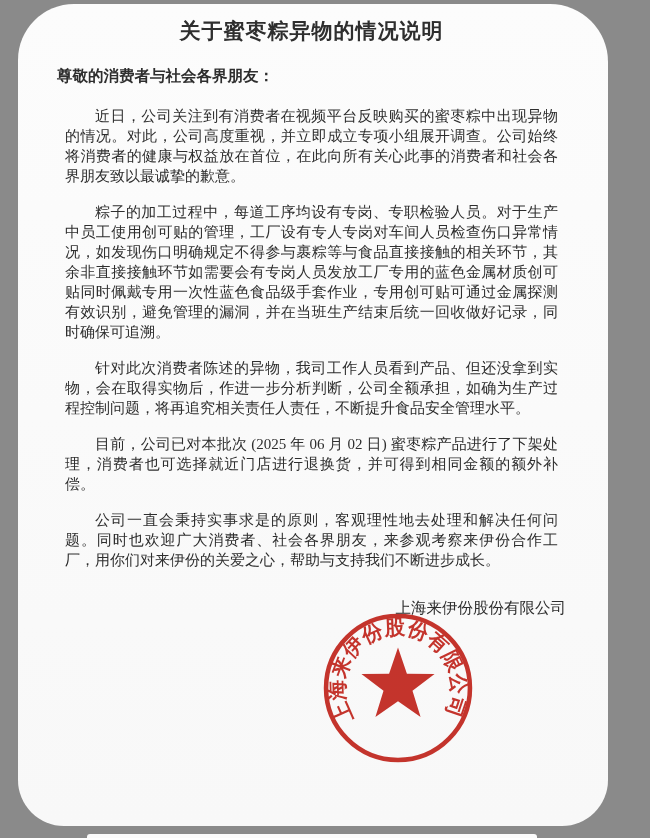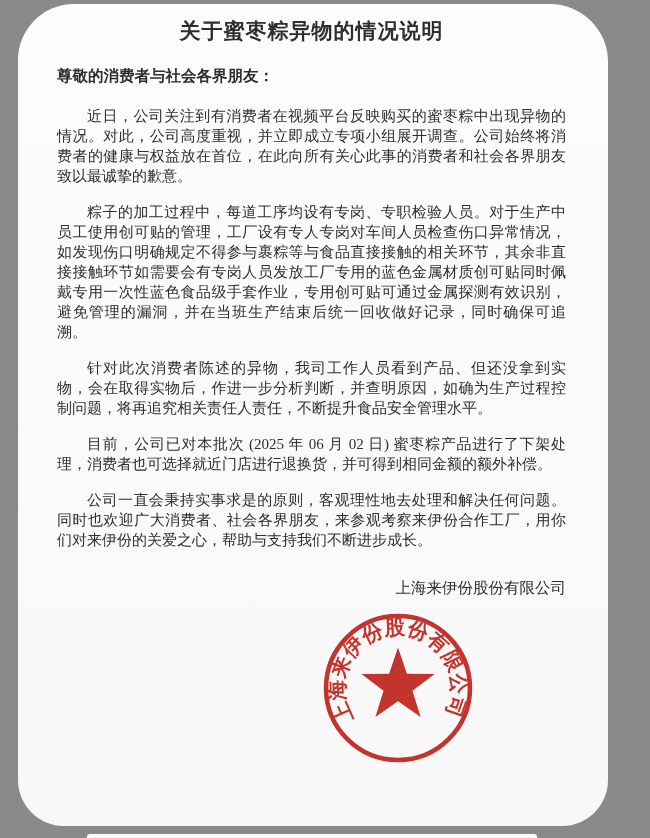--- a/index.html
+++ b/index.html
@@ -28,21 +28,21 @@
     text-align: center;
     letter-spacing: 1px;
   }
   .greeting {
     margin: 22px 0 0;
     font-size: 15.5px;
     line-height: 20px;
     font-weight: bold;
   }
   .para {
-    margin: 16px 0 0;
+    margin: 16px 8px 0;
     font-size: 15px;
     line-height: 20px;
     text-align: justify;
     text-indent: 2em;
   }
   .para.first { margin-top: 20px; }
   .signature {
     margin-top: 28px;
     text-align: right;
   }
@@ -73,21 +73,21 @@
   }
 </style>
 </head>
 <body>
 
 <div class="paper">
   <h1 class="doc-title">关于蜜枣粽异物的情况说明</h1>
   <p class="greeting">尊敬的消费者与社会各界朋友：</p>
   <p class="para first">近日，公司关注到有消费者在视频平台反映购买的蜜枣粽中出现异物的情况。对此，公司高度重视，并立即成立专项小组展开调查。公司始终将消费者的健康与权益放在首位，在此向所有关心此事的消费者和社会各界朋友致以最诚挚的歉意。</p>
   <p class="para">粽子的加工过程中，每道工序均设有专岗、专职检验人员。对于生产中员工使用创可贴的管理，工厂设有专人专岗对车间人员检查伤口异常情况，如发现伤口明确规定不得参与裹粽等与食品直接接触的相关环节，其余非直接接触环节如需要会有专岗人员发放工厂专用的蓝色金属材质创可贴同时佩戴专用一次性蓝色食品级手套作业，专用创可贴可通过金属探测有效识别，避免管理的漏洞，并在当班生产结束后统一回收做好记录，同时确保可追溯。</p>
-  <p class="para">针对此次消费者陈述的异物，我司工作人员看到产品、但还没拿到实物，会在取得实物后，作进一步分析判断，并查明原因，如确为生产过程控制问题，将再追究相关责任人责任，不断提升食品安全管理水平。</p>
+  <p class="para">针对此次消费者陈述的异物，我司工作人员看到产品、但还没拿到实物，会在取得实物后，作进一步分析判断，公司全额承担，如确为生产过程控制问题，将再追究相关责任人责任，不断提升食品安全管理水平。</p>
   <p class="para">目前，公司已对本批次 (2025 年 06 月 02 日) 蜜枣粽产品进行了下架处理，消费者也可选择就近门店进行退换货，并可得到相同金额的额外补偿。</p>
   <p class="para">公司一直会秉持实事求是的原则，客观理性地去处理和解决任何问题。同时也欢迎广大消费者、社会各界朋友，来参观考察来伊份合作工厂，用你们对来伊份的关爱之心，帮助与支持我们不断进步成长。</p>
   <div class="signature">
     <div class="sig-company">上海来伊份股份有限公司</div>
   </div>
 </div>
 
 <svg class="seal" viewBox="0 0 150 150" xmlns="http://www.w3.org/2000/svg" style="color: rgb(197, 35, 27);">
   <circle cx="75" cy="75" r="71" fill="none" stroke="currentColor" stroke-width="4.5"></circle>
   <polygon fill="currentColor" points="75,35 83.8,60.9 111.1,61.3 89.3,77.6 97.3,103.7 75,88 52.7,103.7 60.7,77.6 38.9,61.3 66.2,60.9"></polygon>

